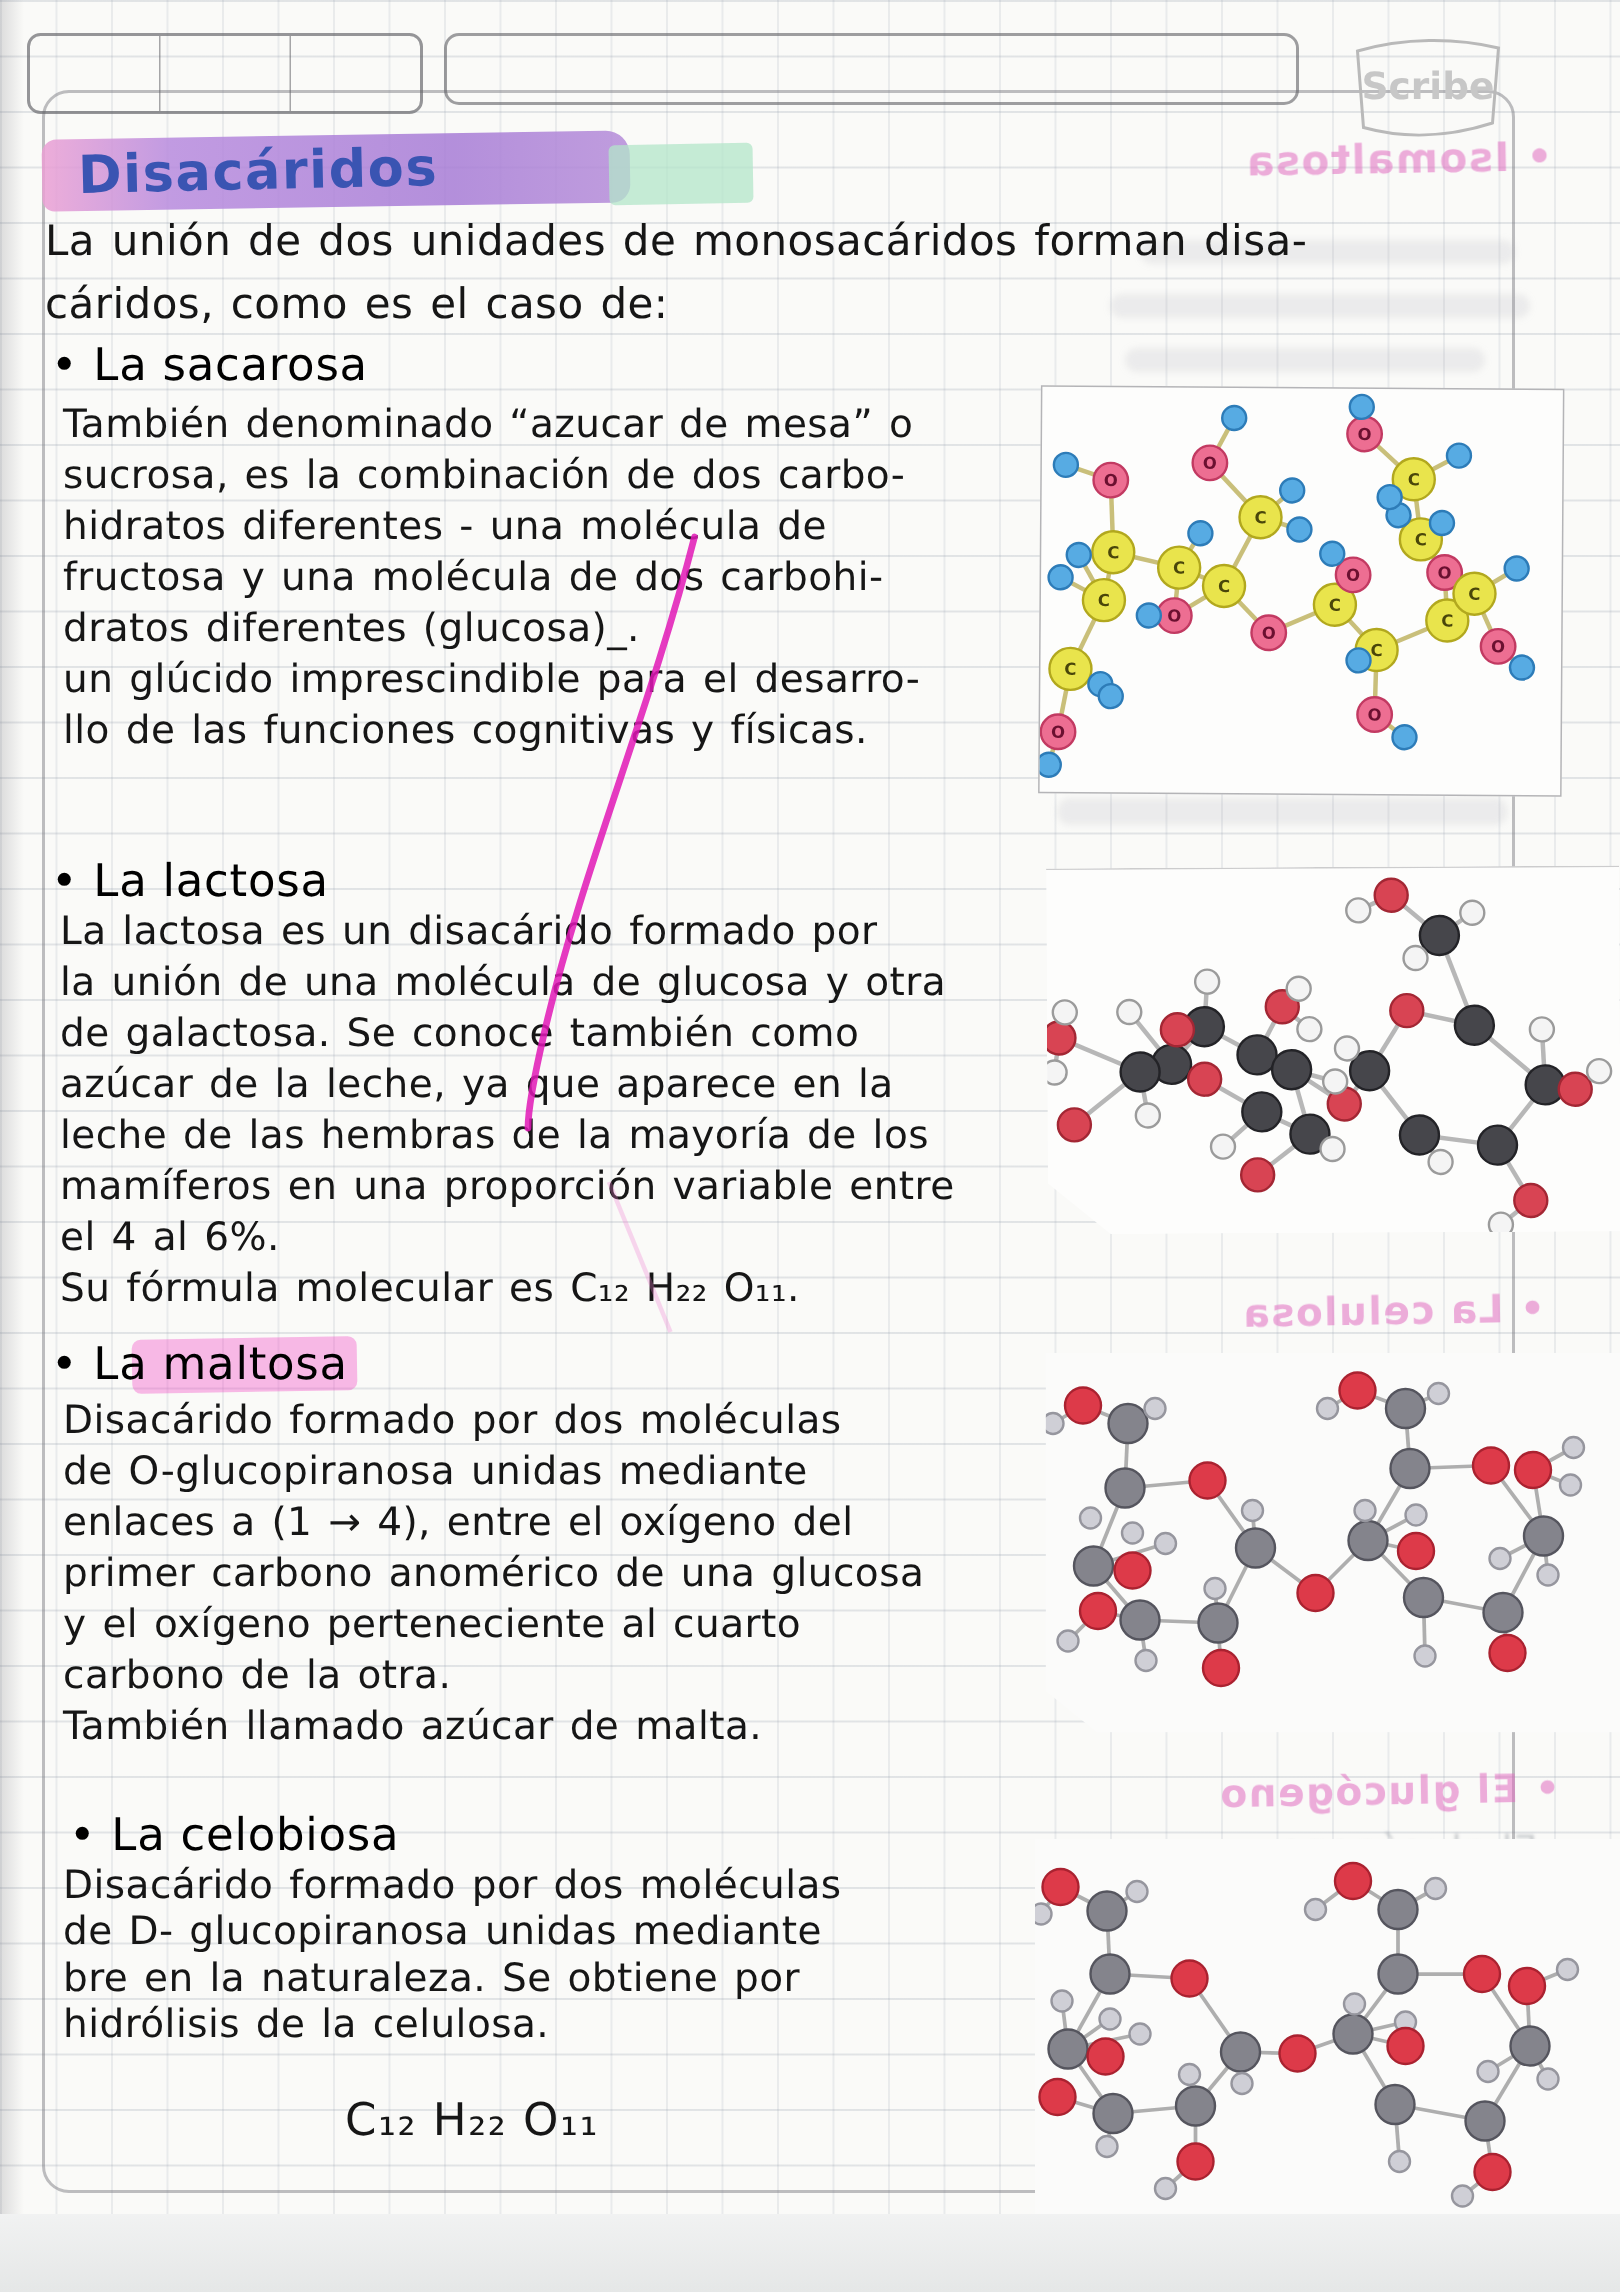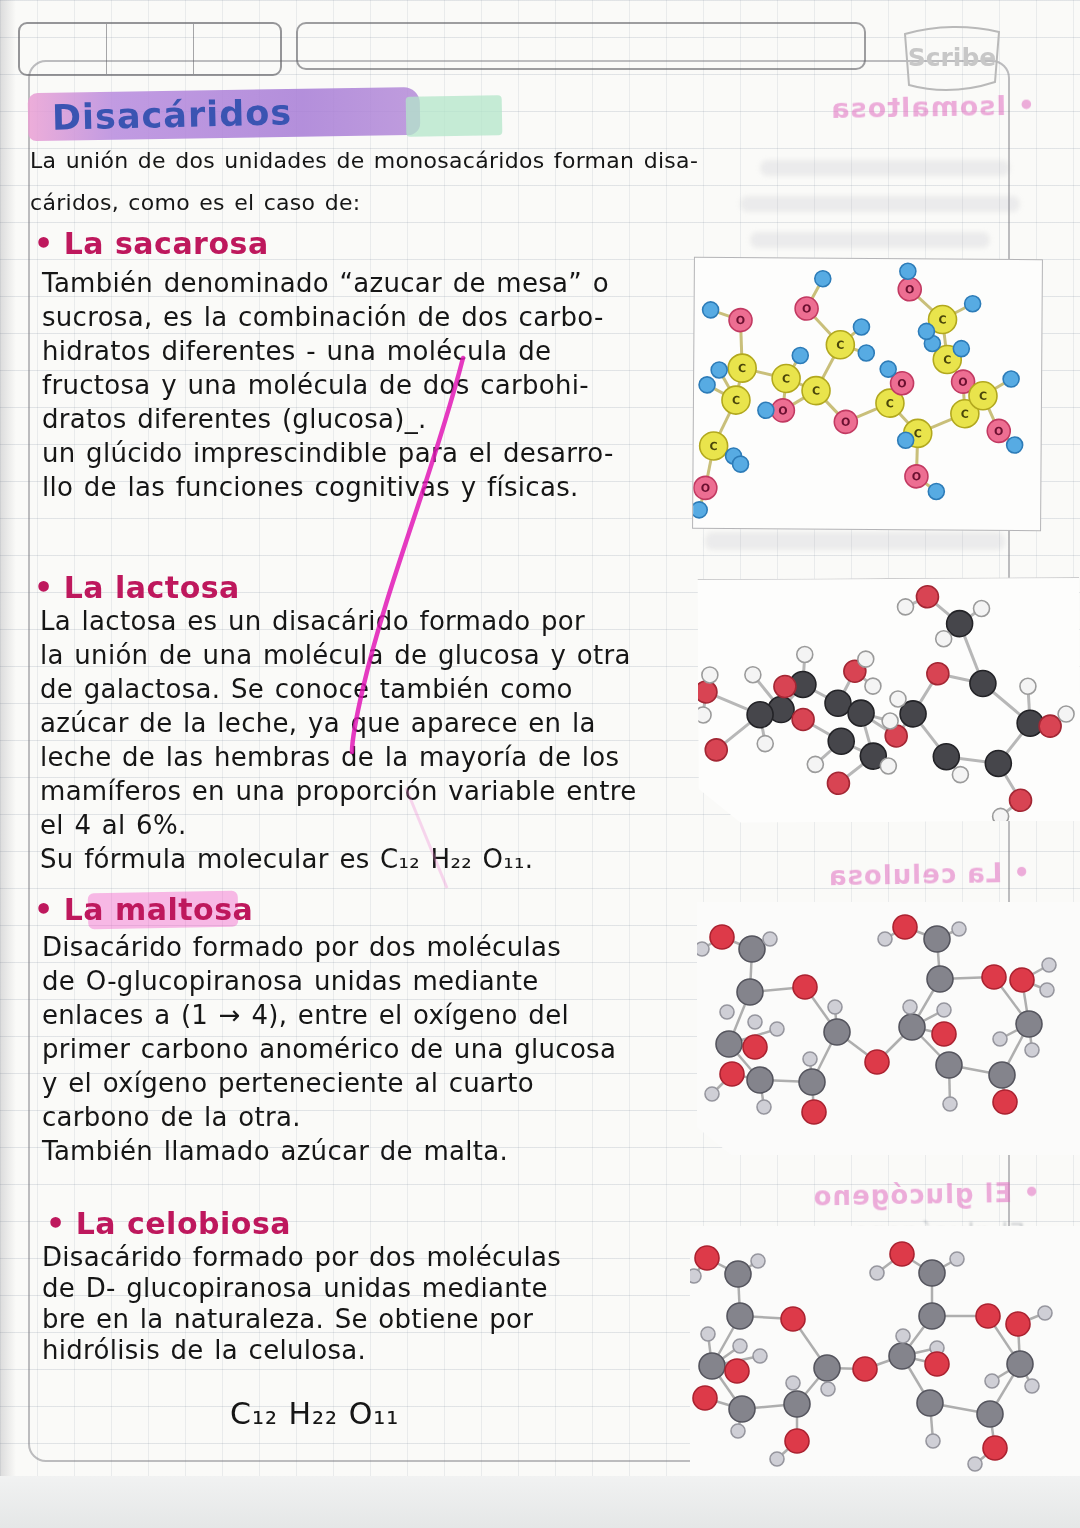--- a/index.html
+++ b/index.html
@@ -30,23 +30,23 @@
   .title-hl{position:absolute;left:28px;top:90px;width:392px;height:48px;
     background:linear-gradient(90deg,#eba0d4 0%,#b78ade 22%,#a77cd6 70%,#b58cd9 100%);
     border-radius:10px 16px 12px 8px;transform:rotate(-0.9deg);opacity:.85;}
   .title-green{position:absolute;left:406px;top:96px;width:96px;height:40px;
     background:#b3e5c9;opacity:.75;border-radius:4px;transform:rotate(-1deg);}
   .page-title{position:absolute;left:52px;top:95px;font-size:35px;font-weight:bold;
     color:#3a54b2;transform:rotate(-1.3deg);letter-spacing:1px;}
   
   .hw{position:absolute;letter-spacing:.3px;word-spacing:2px;}
   .hw-line{white-space:pre;}
-  .intro{left:30px;top:140px;font-size:22px;}
+  .intro{left:30px;top:140px;font-size:28px;}
   .intro .hw-line{line-height:42px;}
-  .sec-head{position:absolute;font-size:30px;font-weight:bold;color:#be185d;
+  .sec-head{position:absolute;font-size:30px;font-weight:normal;color:#000000;
     letter-spacing:.5px;}
   .sec-head .bullet{margin-right:10px;}
   .body-lines{position:absolute;font-size:26px;}
   .sec-sac .hw-line{line-height:34px;}
   .sec-lac .hw-line{line-height:34px;}
   .sec-mal .hw-line{line-height:34px;}
   .sec-cel .hw-line{line-height:31px;}
   .mal-hl{position:absolute;left:88px;top:892px;width:150px;height:36px;
     background:rgba(243,77,197,.38);border-radius:6px;transform:rotate(-1deg);}
   .formula-cel{position:absolute;left:230px;top:1396px;font-size:30px;letter-spacing:1px;}

